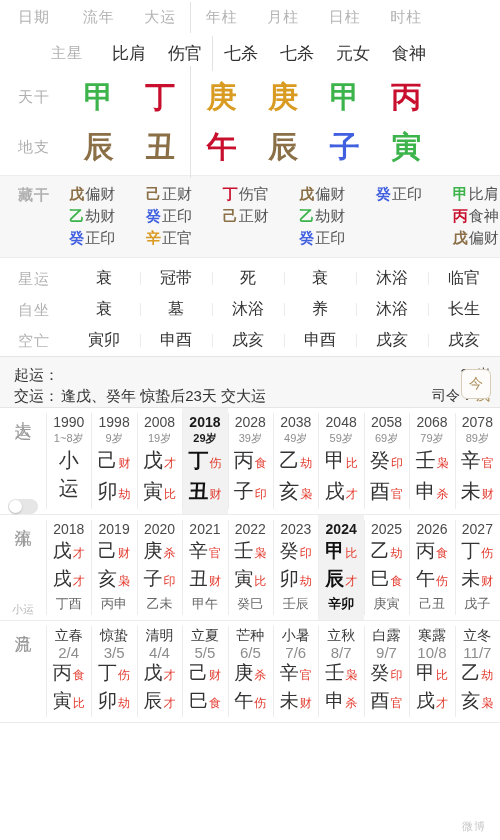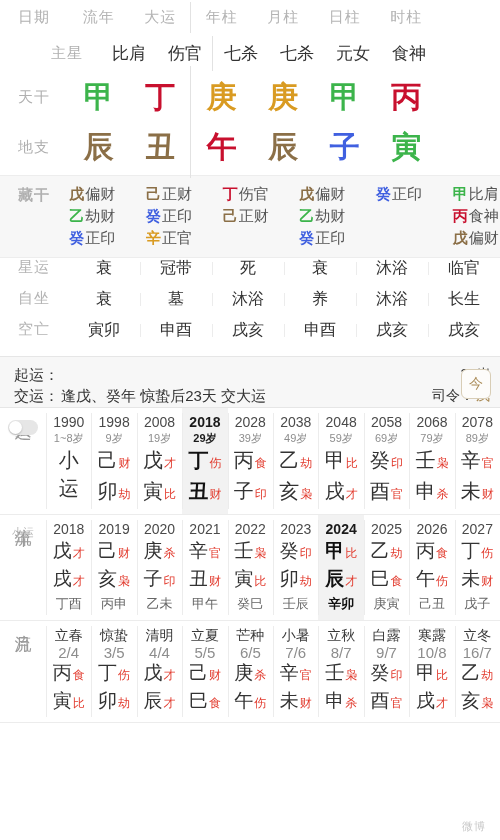--- a/index.html
+++ b/index.html
@@ -48,21 +48,21 @@
     display:flex;align-items:flex-start;padding:7px 0 8px 0;margin-top:3px;
   }
   .hidden-wrap .rowlabel{padding-top:3px;font-weight:bold;}
   .hid-col{flex:1 1 0;text-align:center;}
   .hid-line{font-size:15px;line-height:22px;white-space:nowrap;}
   .hid-line .g{font-weight:bold;margin-right:1px;}
   .hid-line .t{color:#555;}
   .hid-empty{height:22px;}
 
   
-  .srow{display:flex;align-items:flex-start;height:31px;}
+  .srow{display:flex;align-items:flex-end;height:31px;}
   .srow .cell{
     flex:1 1 0;text-align:center;font-size:16px;color:#333;
     position:relative;
   }
   .srow .cell:not(:first-child):before{
     content:"";position:absolute;left:0;top:4px;bottom:4px;width:1px;background:#ececec;
   }
   .srow .rowlabel{color:#b4b4b4;font-size:15px;}
   .srow.nayin .cell{font-size:15px;}
 
@@ -79,21 +79,21 @@
   .todaybtn{
     position:absolute;right:9px;top:12px;width:28px;height:28px;border:1px solid #d8cdb6;
     border-radius:6px;background:#fdfcfa;display:flex;align-items:center;justify-content:center;
     color:#a98a55;font-size:14px;
   }
 
   
   .gsec{display:flex;border-bottom:1px solid #ececec;background:#fff;}
   .gsec-label{
     width:46px;min-width:46px;display:flex;flex-direction:column;
-    align-items:center;justify-content:flex-start;color:#9b9b9b;font-size:17px;
+    align-items:center;justify-content:space-between;color:#9b9b9b;font-size:17px;
     line-height:21px;letter-spacing:1px;
   }
   .gsec-label .sub{font-size:11px;color:#b8b8b8;margin-top:3px;letter-spacing:0;}
   .toggle{
     width:30px;height:15px;border-radius:9px;background:#e6e6e6;margin-top:8px;
     position:relative;
   }
   .toggle:after{
     content:"";position:absolute;left:1px;top:1px;width:13px;height:13px;border-radius:50%;
     background:#fff;box-shadow:0 1px 2px rgba(0,0,0,.22);
@@ -465,21 +465,21 @@
           <div class="gz"><span>酉</span><span class="mini">官</span></div>
         </div>
         <div class="gcol">
           <div class="term">寒露</div>
           <div class="tdate">10/8</div>
           <div class="gz"><span>甲</span><span class="mini">比</span></div>
           <div class="gz"><span>戌</span><span class="mini">才</span></div>
         </div>
         <div class="gcol">
           <div class="term">立冬</div>
-          <div class="tdate">16/7</div>
+          <div class="tdate">11/7</div>
           <div class="gz"><span>乙</span><span class="mini">劫</span></div>
           <div class="gz"><span>亥</span><span class="mini">枭</span></div>
         </div>
       </div>
   </div>
 
   <div class="watermark">微博</div>
 </div>
 
 </body></html>

